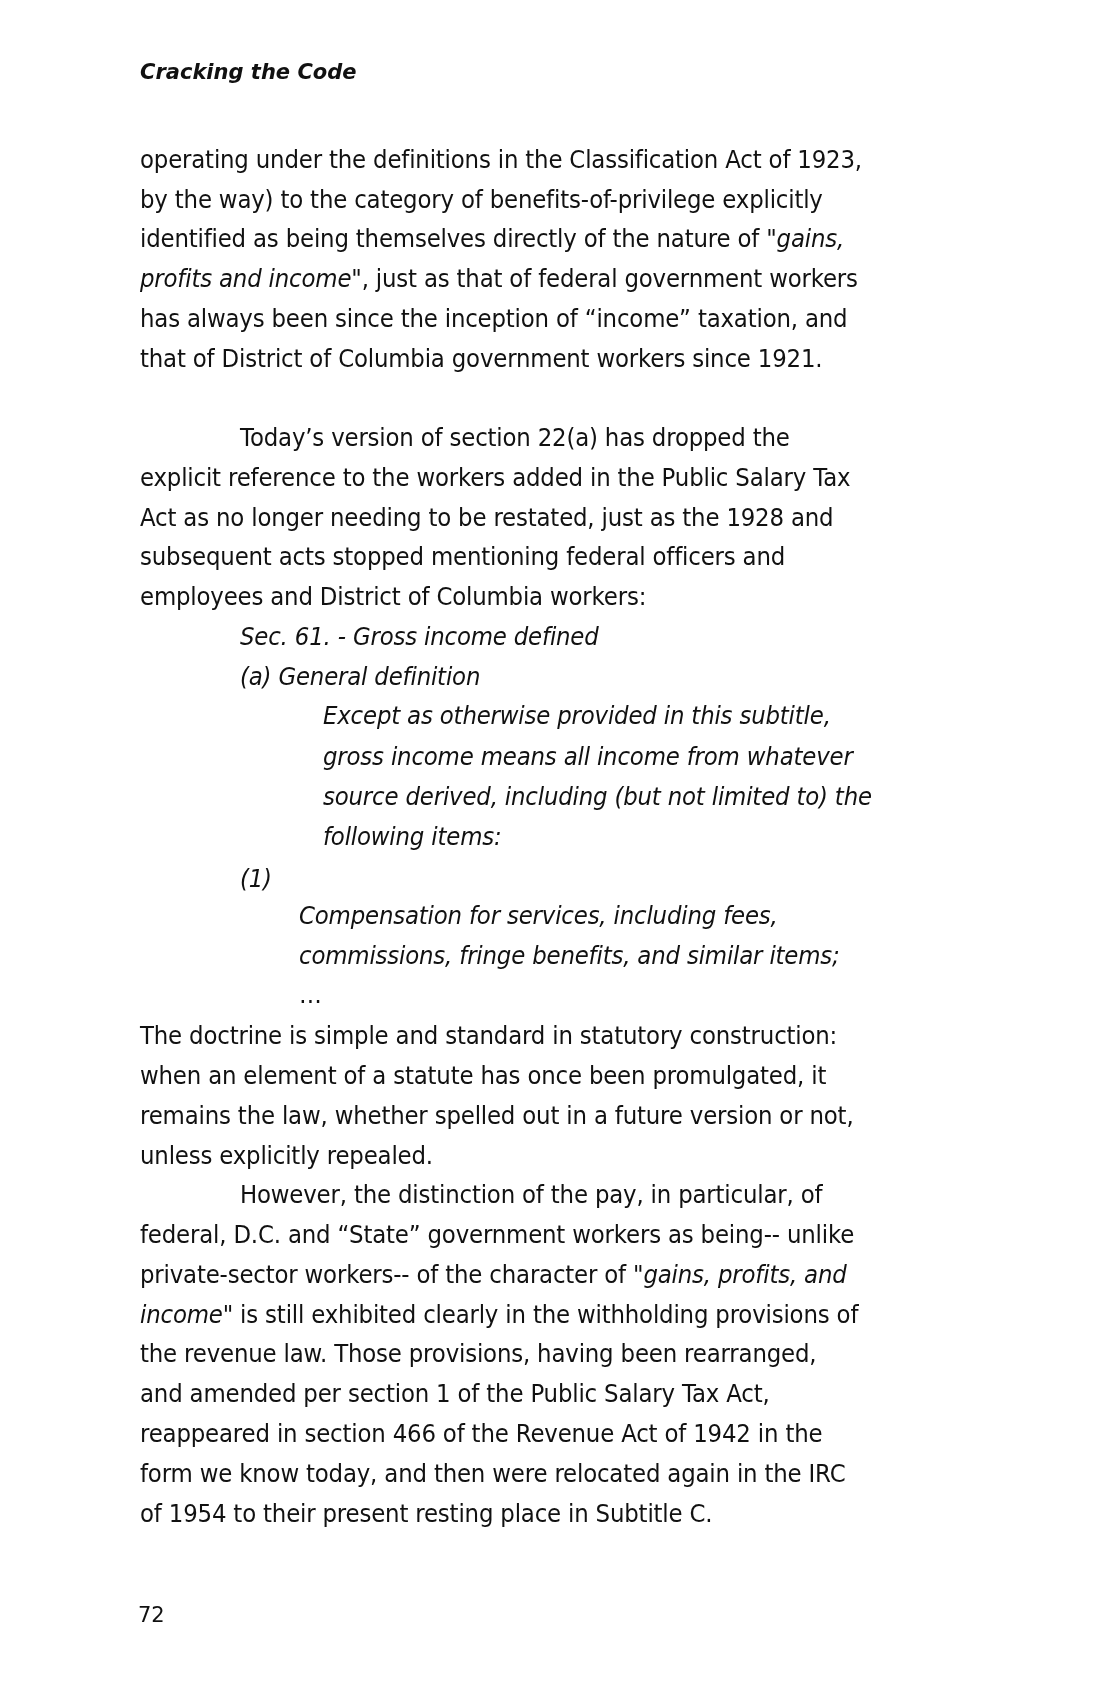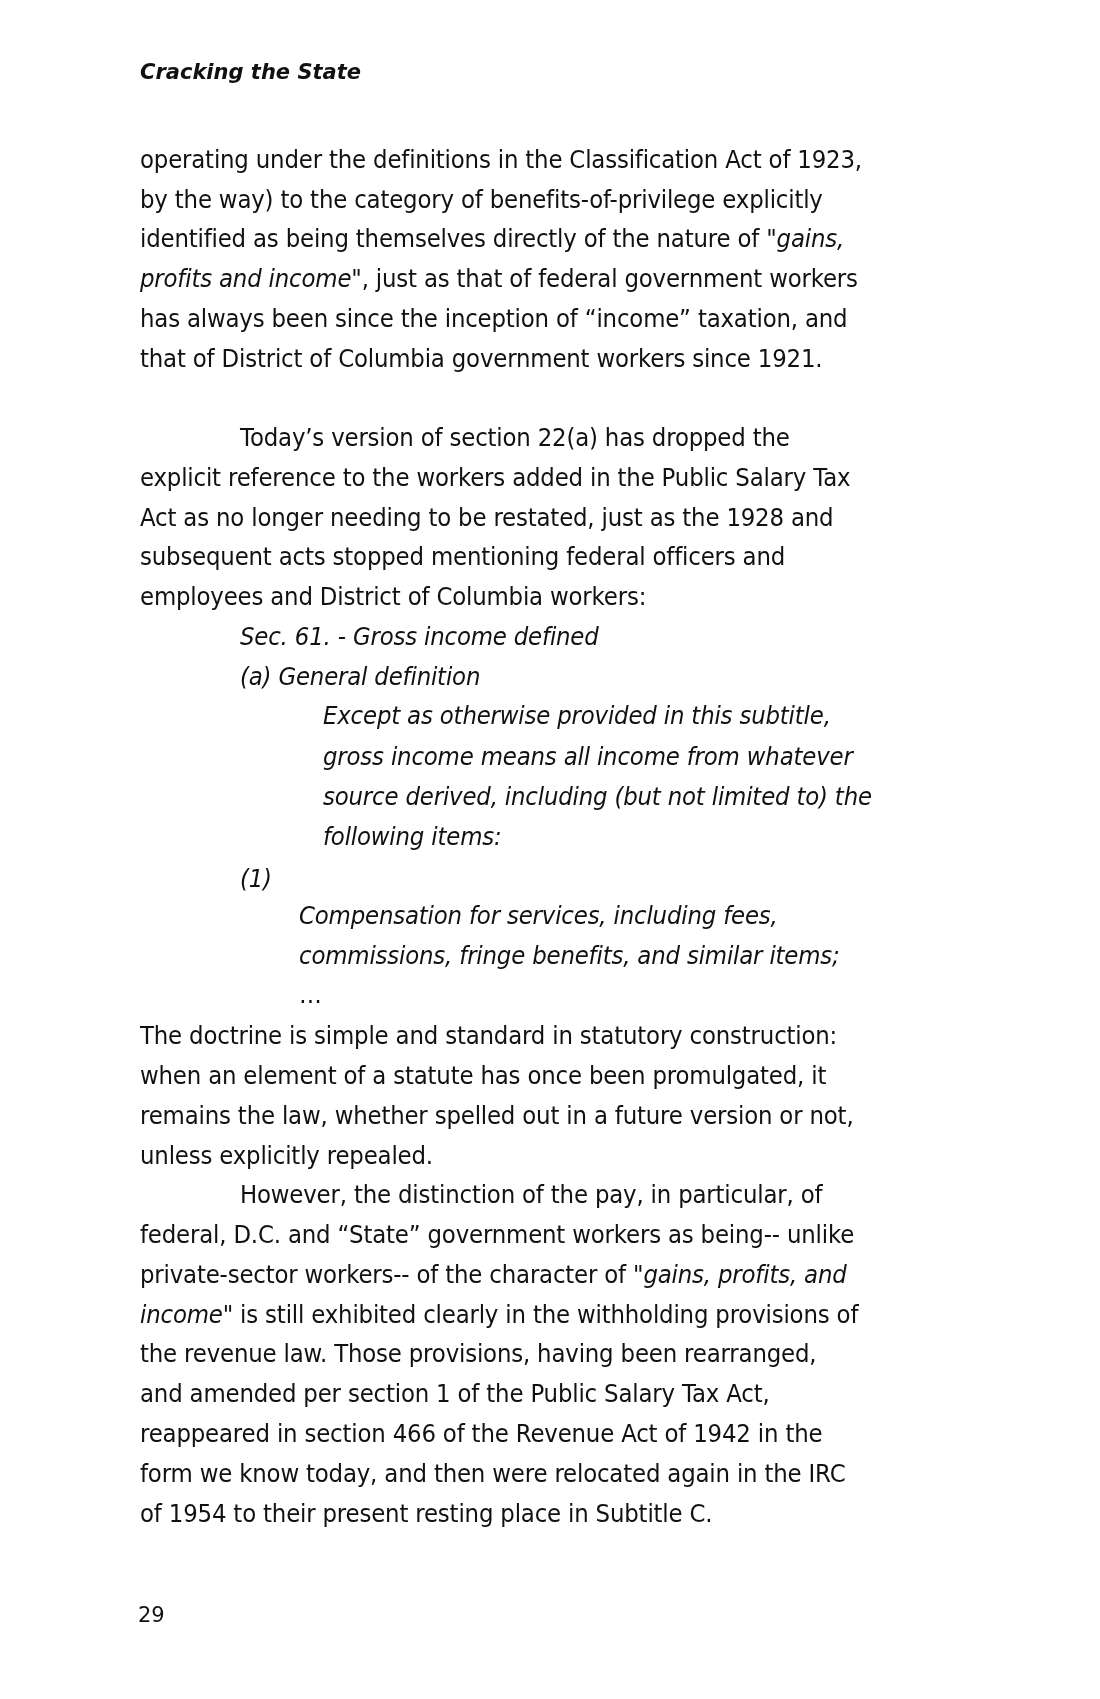--- a/index.html
+++ b/index.html
@@ -10,21 +10,21 @@
         transform-origin:left top; transform:scaleX(0.915); letter-spacing:-0.2px; }
   .it { font-style:italic; }
   .i1 { left:240px; }
   .i2 { left:323px; }
   .i3 { left:299px; }
   .pg { position:absolute; left:138px; top:1603px; font-size:21px; }
 </style>
 </head>
 <body>
 
-<div class="hdr">Cracking the State</div>
+<div class="hdr">Cracking the Code</div>
 
 <div>
   <div class="ln" style="top:145px">operating under the definitions in the Classification Act of 1923,</div>
   <div class="ln" style="top:185px">by the way) to the category of benefits-of-privilege explicitly</div>
   <div class="ln" style="top:224px"><span>identified as being themselves directly of the nature of </span><span class="it">"gains,</span></div>
   <div class="ln" style="top:264px"><span class="it">profits and income"</span><span>, just as that of federal government workers</span></div>
   <div class="ln" style="top:304px">has always been since the inception of “income” taxation, and</div>
   <div class="ln" style="top:344px">that of District of Columbia government workers since 1921.</div>
 </div>
 
@@ -61,13 +61,13 @@
   <div class="ln" style="top:1220px">federal, D.C. and “State” government workers as being-- unlike</div>
   <div class="ln" style="top:1260px"><span>private-sector workers-- of the character of </span><span class="it">"gains, profits, and</span></div>
   <div class="ln" style="top:1300px"><span class="it">income"</span><span> is still exhibited clearly in the withholding provisions of</span></div>
   <div class="ln" style="top:1339px">the revenue law.  Those provisions, having been rearranged,</div>
   <div class="ln" style="top:1379px">and amended per section 1 of the Public Salary Tax Act,</div>
   <div class="ln" style="top:1419px">reappeared in section 466 of the Revenue Act of 1942 in the</div>
   <div class="ln" style="top:1459px">form we know today, and then were relocated again in the IRC</div>
   <div class="ln" style="top:1499px">of 1954 to their present resting place in Subtitle C.</div>
 </div>
 
-<div class="pg">29</div>
+<div class="pg">72</div>
 
 </body></html>

